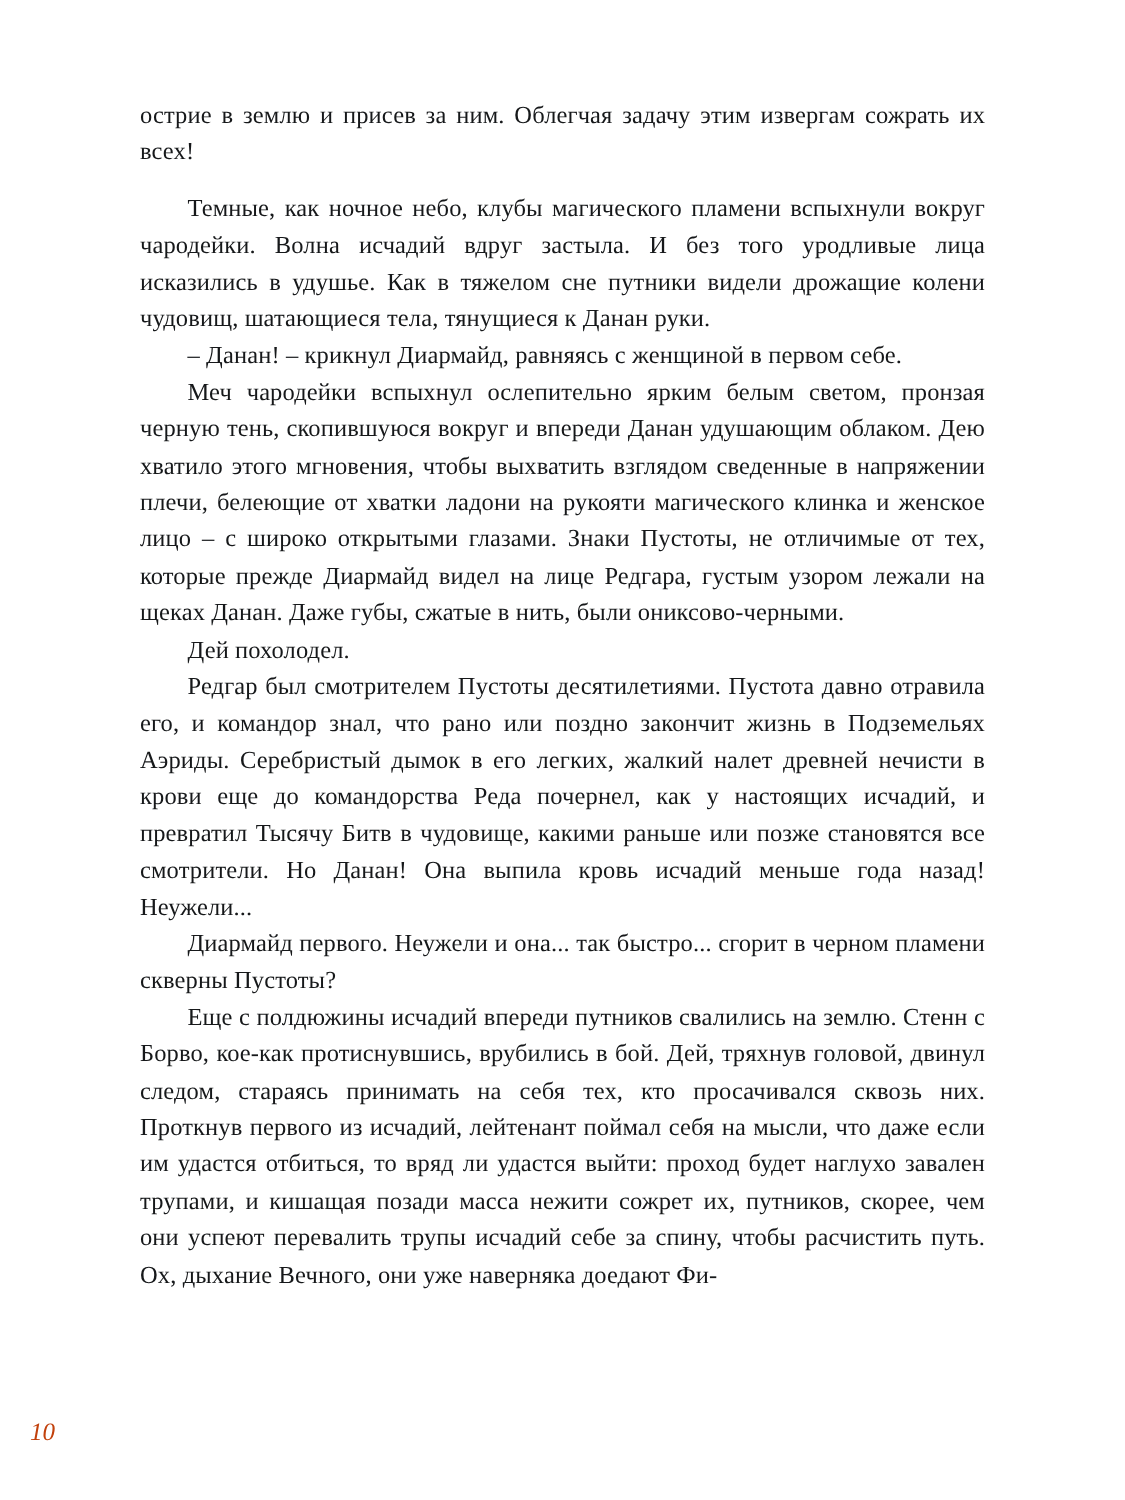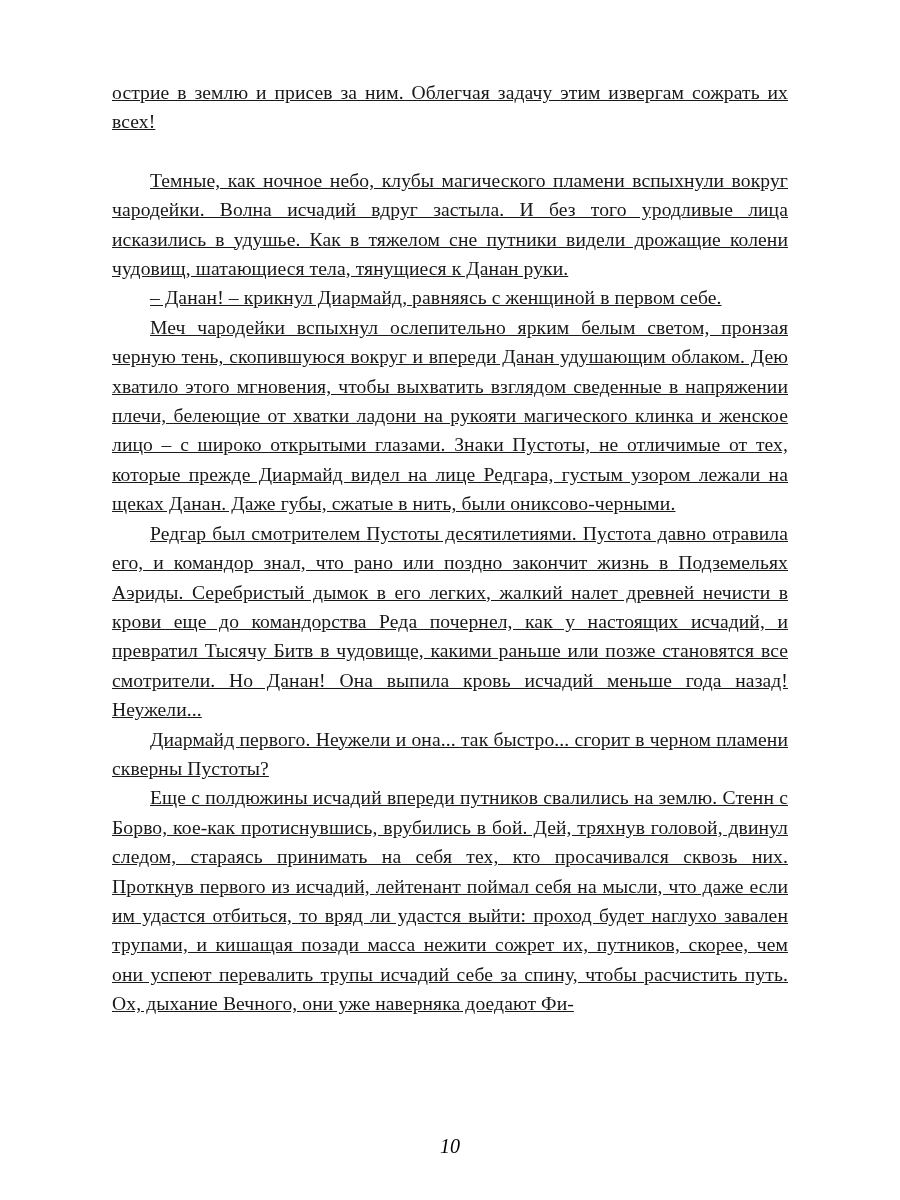--- a/index.html
+++ b/index.html
@@ -13,59 +13,60 @@
     font-family: "Liberation Serif", serif;
     color: #1a1a1a;
     overflow: hidden;
   }
   .page {
     position: relative;
     width: 900px;
     height: 1200px;
     box-sizing: border-box;
     padding: 78px 112px 0 112px;
-    text-decoration: underline;
   }
   .text-block {
     font-size: 19.6px;
     line-height: 29.4px;
     text-align: justify;
     text-justify: inter-word;
     color: #16181a;
     letter-spacing: 0.1px;
   }
   .para {
     margin: 0;
     text-indent: 38px;
   }
   .para.no-indent {
     text-indent: 0;
   }
   .para.gap-before {
-    margin-top: 29px;
+    margin-top: 16px;
   }
   .page-number {
     position: absolute;
     left: 0;
     right: 0;
     bottom: 42px;
-    text-align: center;
+    text-align: left;
     font-family: "Liberation Serif", serif;
     font-style: italic;
     font-size: 20px;
-    color: #000000;
+    color: #c2410c;
+    padding-left: 24px;
   }
 </style>
 </head>
 <body>
 
 <div class="page">
   <div class="text-block">
     <p class="para no-indent">острие в землю и присев за ним. Облегчая задачу этим извергам сожрать их всех!</p>
     <p class="para gap-before">Темные, как ночное небо, клубы магического пламени вспыхнули вокруг чародейки. Волна исчадий вдруг застыла. И без того уродливые лица исказились в удушье. Как в тяжелом сне путники видели дрожащие колени чудовищ, шатающиеся тела, тянущиеся к Данан руки.</p>
     <p class="para">– Данан! – крикнул Диармайд, равняясь с женщиной в первом себе.</p>
     <p class="para">Меч чародейки вспыхнул ослепительно ярким белым светом, пронзая черную тень, скопившуюся вокруг и впереди Данан удушающим облаком. Дею хватило этого мгновения, чтобы выхватить взглядом сведенные в напряжении плечи, белеющие от хватки ладони на рукояти магического клинка и женское лицо – с широко открытыми глазами. Знаки Пустоты, не отличимые от тех, которые прежде Диармайд видел на лице Редгара, густым узором лежали на щеках Данан. Даже губы, сжатые в нить, были ониксово-черными.</p>
+    <p class="para">Дей похолодел.</p>
     <p class="para">Редгар был смотрителем Пустоты десятилетиями. Пустота давно отравила его, и командор знал, что рано или поздно закончит жизнь в Подземельях Аэриды. Серебристый дымок в его легких, жалкий налет древней нечисти в крови еще до командорства Реда почернел, как у настоящих исчадий, и превратил Тысячу Битв в чудовище, какими раньше или позже становятся все смотрители. Но Данан! Она выпила кровь исчадий меньше года назад! Неужели...</p>
     <p class="para">Диармайд первого. Неужели и она... так быстро... сгорит в черном пламени скверны Пустоты?</p>
     <p class="para">Еще с полдюжины исчадий впереди путников свалились на землю. Стенн с Борво, кое-как протиснувшись, врубились в бой. Дей, тряхнув головой, двинул следом, стараясь принимать на себя тех, кто просачивался сквозь них. Проткнув первого из исчадий, лейтенант поймал себя на мысли, что даже если им удастся отбиться, то вряд ли удастся выйти: проход будет наглухо завален трупами, и кишащая позади масса нежити сожрет их, путников, скорее, чем они успеют перевалить трупы исчадий себе за спину, чтобы расчистить путь. Ох, дыхание Вечного, они уже наверняка доедают Фи-</p>
   </div>
   <div class="page-number">10</div>
 </div>
 
 </body></html>

